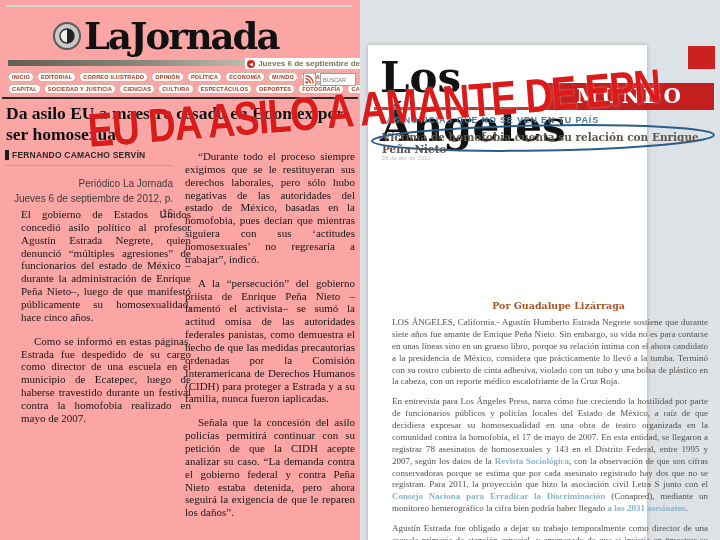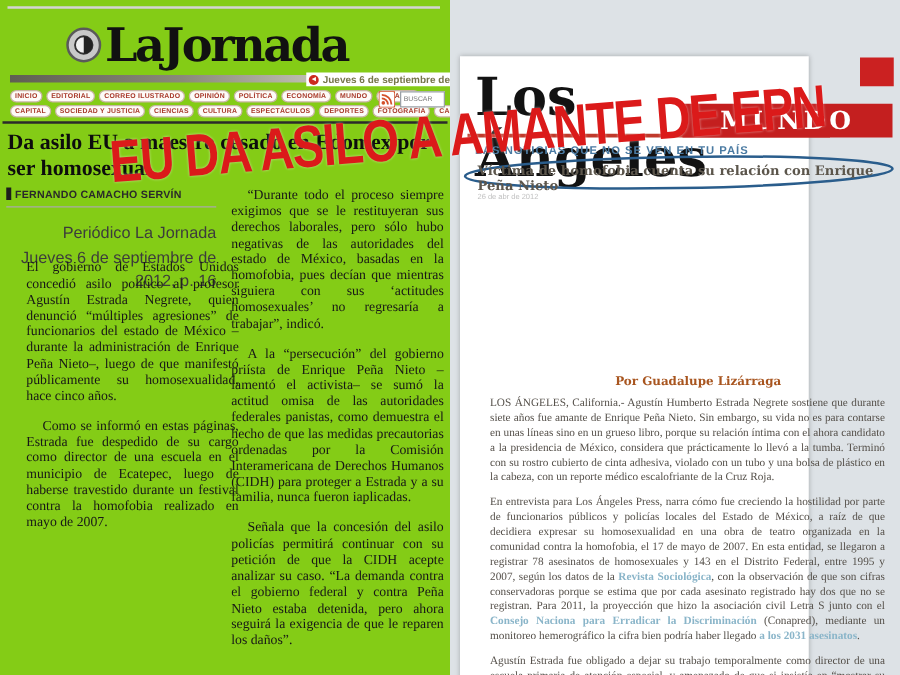--- a/index.html
+++ b/index.html
@@ -1,20 +1,20 @@
 <!DOCTYPE html>
 <html><head>
 <meta charset="utf-8">
 <style>
   * { margin:0; padding:0; box-sizing:border-box; }
   html,body { width:720px; height:540px; overflow:hidden; background:#fff; }
   .page { position:relative; width:720px; height:540px; font-family:"Liberation Sans", sans-serif; }
 
   
-  .jornada { position:absolute; left:0; top:0; width:388px; height:540px; background:#84cc16; }
+  .jornada { position:absolute; left:0; top:0; width:388px; height:540px; background:#fca5a5; }
   .j-topline { position:absolute; left:6px; top:5px; width:346px; height:2px; background:#d4d4d4; }
   .j-logo { position:absolute; left:52px; top:14px; display:flex; align-items:center; }
   .j-logo-icon { width:30px; height:30px; margin-right:2px; }
   .j-logo-text { font-family:"DejaVu Serif", serif; font-weight:bold; font-size:37px; letter-spacing:-2px; color:#111; }
   .j-gradbar { position:absolute; left:8px; top:60px; width:344px; height:6px;
                background:linear-gradient(to right, #5f5f52, #8a8a7a 40%, #d8d8cc 85%, #eeeee6); }
   .j-date { position:absolute; right:6px; top:58px; display:flex; align-items:center; gap:3px;
             font-size:8px; font-weight:bold; color:#76764a; background:#fff; padding:1px 2px; }
   .j-date-icon { width:8px; height:8px; border-radius:50%; background:#cc2a1e; color:#fff;
                  font-size:6px; line-height:8px; text-align:center; display:inline-block; }
@@ -28,21 +28,21 @@
               background:#fff; font-size:5.5px; color:#888; padding:0 2px; font-family:"Liberation Sans",sans-serif; }
   .j-rule { position:absolute; left:2px; top:97px; width:356px; height:2px; background:#2b2b2b; }
   .j-headline { position:absolute; left:6px; top:103px; width:350px;
                 font-family:"Liberation Serif", serif; font-weight:bold; font-size:17.5px;
                 line-height:1.2; color:#0d0d0d; }
   .j-byline { position:absolute; left:5px; top:150px; width:168px; border-bottom:1px solid #a9a9a9;
               padding-bottom:5px; display:flex; align-items:center; gap:3px; }
   .j-byline .bar { width:4px; height:10px; background:#1c1c1c; display:inline-block; }
   .j-byline .name { font-size:8.5px; font-weight:bold; color:#2a2a2a; text-transform:uppercase; letter-spacing:0.2px; }
   .j-source { position:absolute; left:5px; top:176px; width:168px; text-align:right;
-              font-size:13px; color:#3c3c3c; line-height:1.5; }
+              font-size:10px; color:#3c3c3c; line-height:1.5; }
   .j-col { position:absolute; width:170px; font-family:"Liberation Serif", serif;
            font-size:11px; line-height:1.17; color:#171717; text-align:justify; }
   .j-col1 { left:5px; top:208px;margin-left:16px; }
   .j-col2 { left:185px; top:150px; }
   .j-col p { margin-bottom:11px; }
   .j-col p.ind { text-indent:13px; }
 
   
   .lapress { position:absolute; left:360px; top:0; width:360px; height:540px; background:#dde2e6; }
   .lp-card { position:absolute; left:8px; top:4px; width:279px; height:530px; background:#fff;

